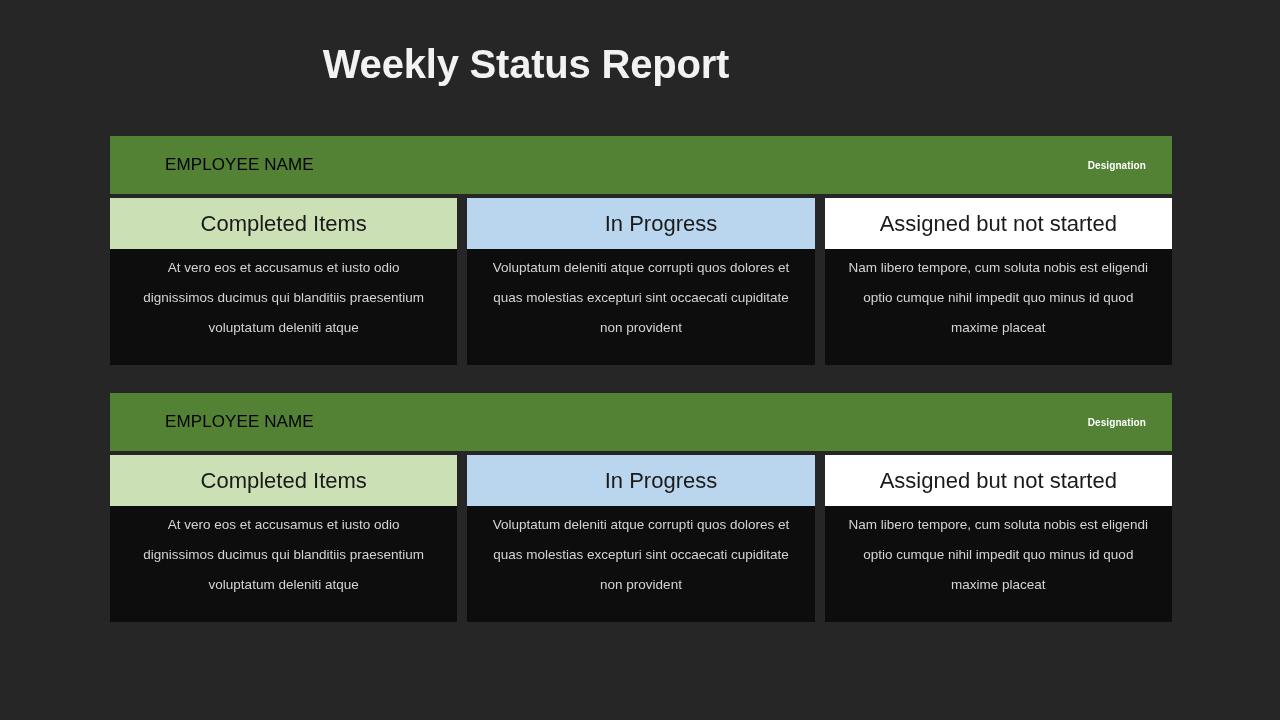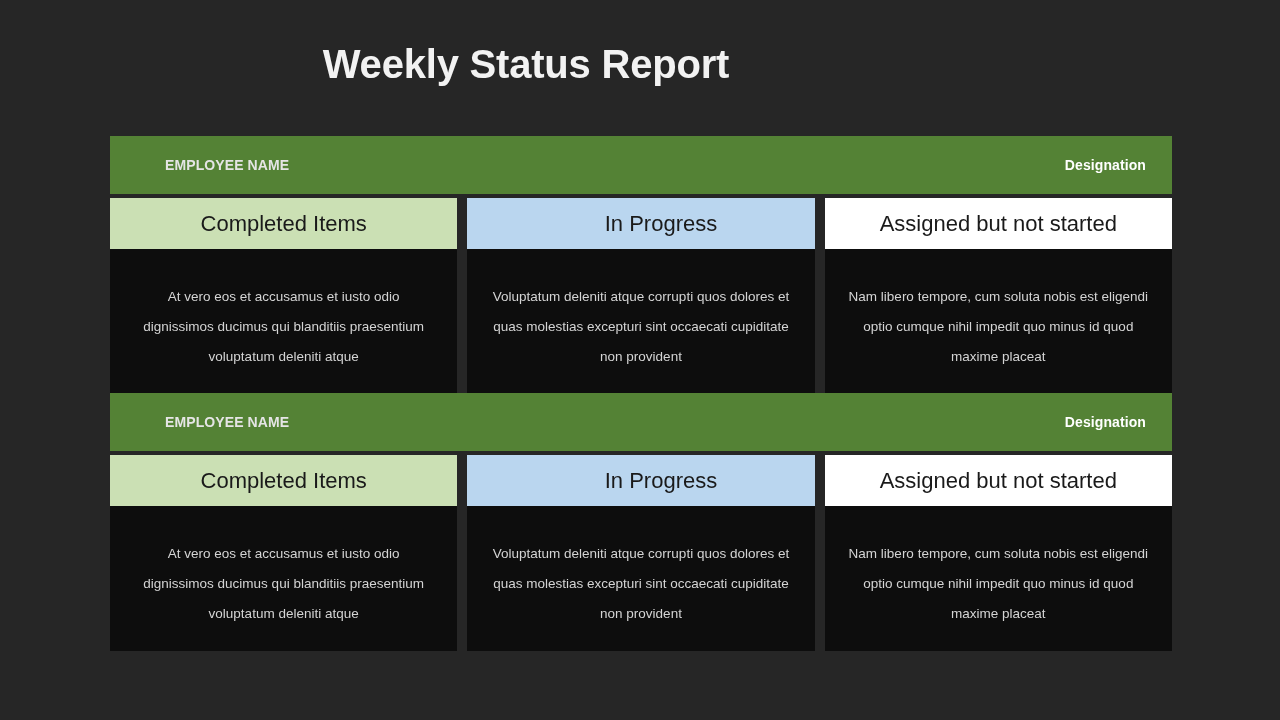--- a/index.html
+++ b/index.html
@@ -51,28 +51,28 @@
     position: relative;
     height: 58px;
     background: #548235;
     display: flex;
     align-items: center;
     justify-content: space-between;
     padding: 0 26px 0 55px;
   }
 
   .employee-name {
-    font-size: 14px;
-    font-weight: bold;
-    color: #e5e5e5;
+    font-size: 17px;
+    font-weight: normal;
+    color: #000000;
     letter-spacing: 0.1px;
   }
 
   .designation {
-    font-size: 14px;
+    font-size: 10px;
     font-weight: bold;
     color: #ffffff;
     letter-spacing: 0.1px;
   }
 
   
   .columns {
     display: flex;
     margin-top: 4px;
     gap: 10px;
@@ -94,21 +94,21 @@
     line-height: 20px;
   }
 
   .col-head.completed  { background: #cbe0b4; }
   .col-head.inprogress { background: #bad6ef; padding-left: 40px; }
   .col-head.assigned   { background: #ffffff; }
 
   .col-body {
     background: #0d0d0d;
     flex: 1;
-    padding: 33px 12px 22px;
+    padding: 4px 12px 22px;
     display: flex;
     align-items: flex-start;
     justify-content: center;
   }
 
   .col-body p {
     font-size: 13.5px;
     line-height: 30px;
     color: #d4d4d4;
     text-align: center;

